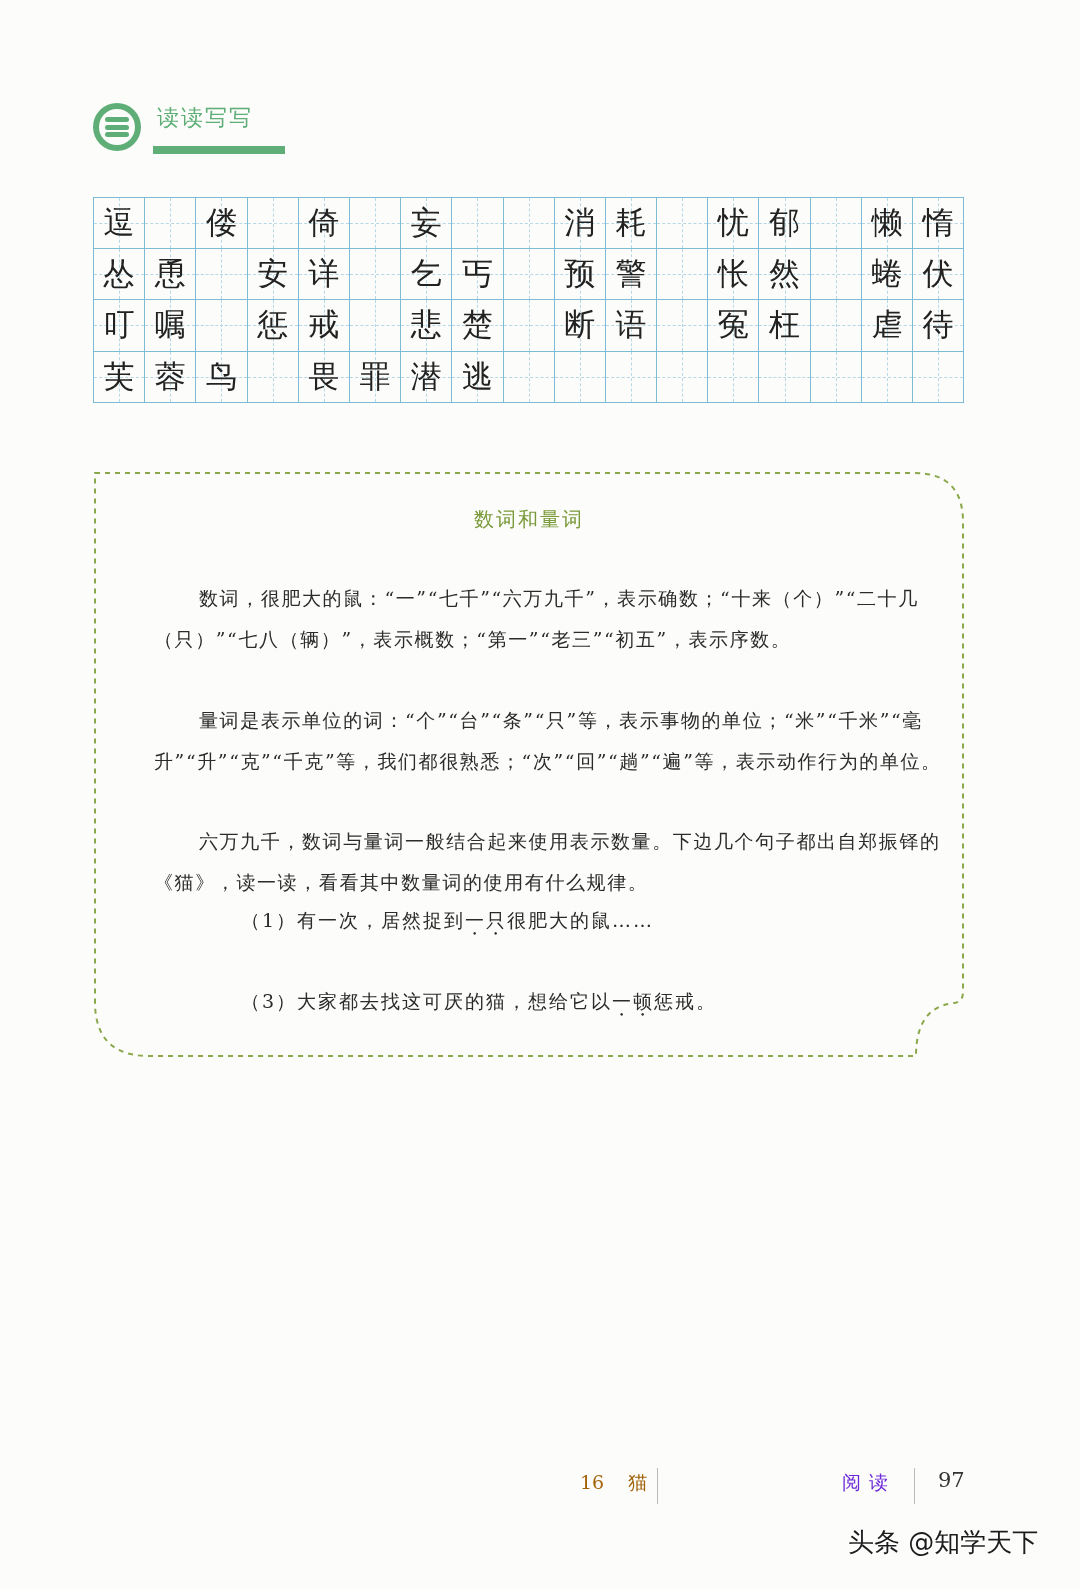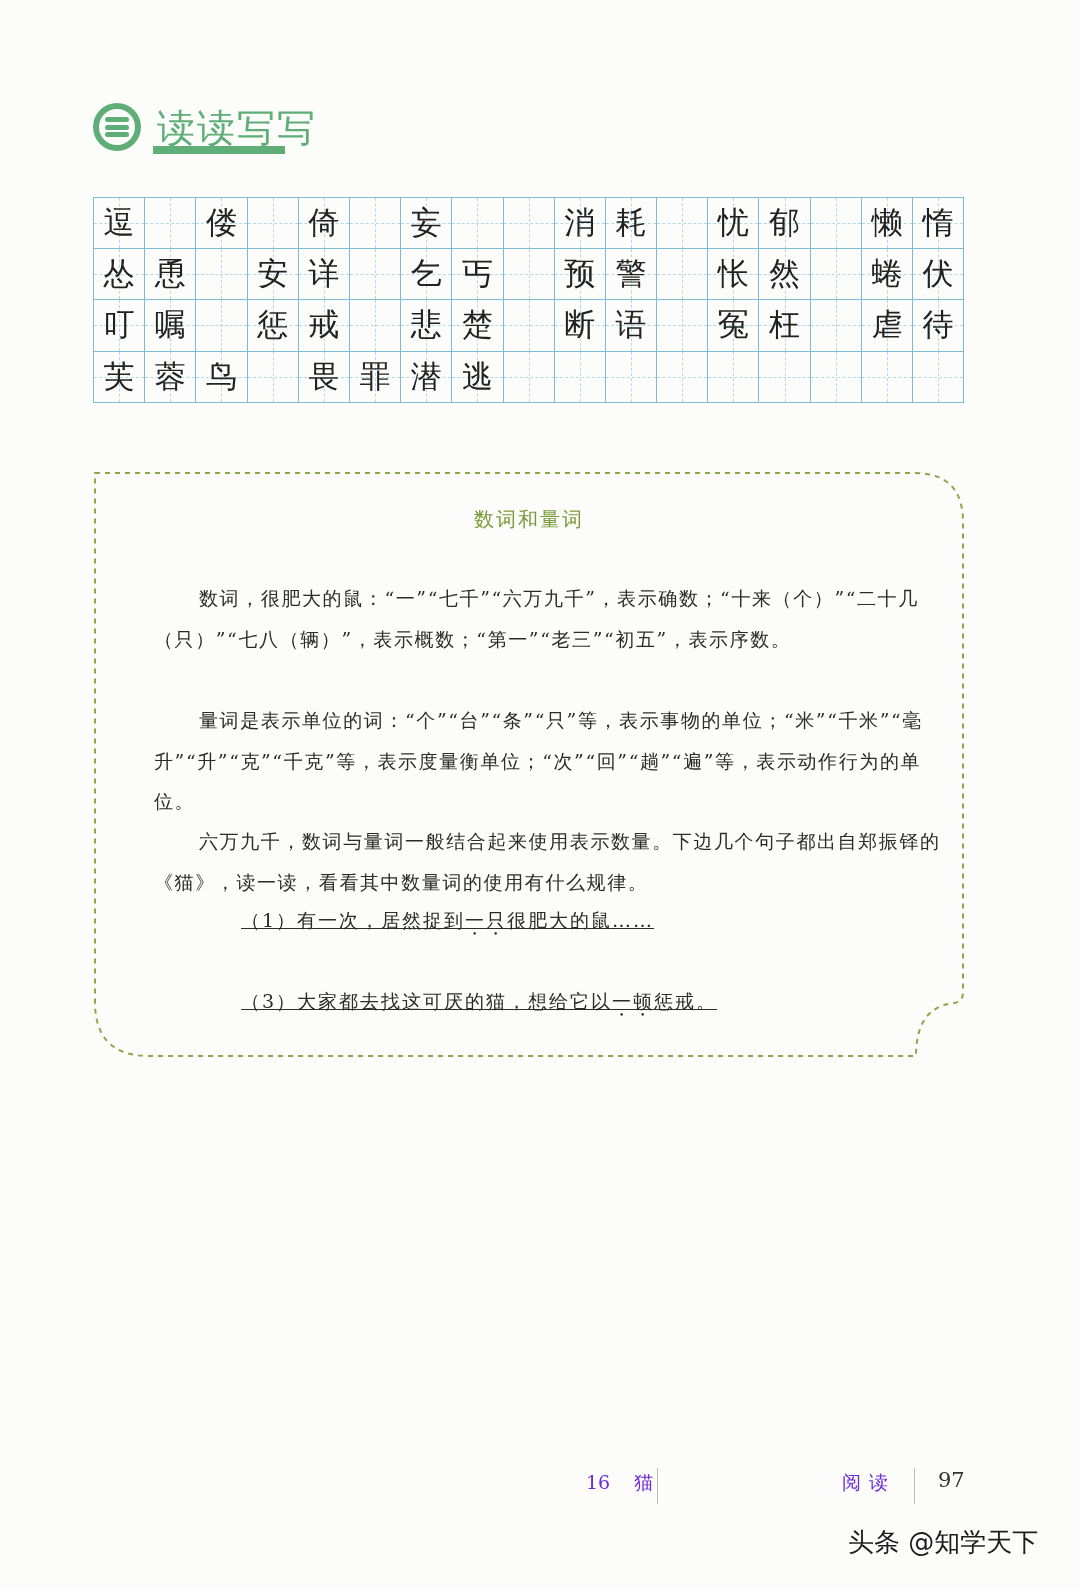--- a/index.html
+++ b/index.html
@@ -15,21 +15,21 @@
       background: #5fae77; box-sizing: border-box;
     }
     .section-badge .inner {
       position: absolute; left: 6px; top: 6px; width: 36px; height: 36px; border-radius: 50%;
       background: #fcfcfa;
     }
     .section-badge .bar {
       position: absolute; left: 12px; width: 24px; height: 5px; border-radius: 3px; background: #5fae77;
     }
     .section-title {
-      position: absolute; left: 64px; top: 0px; font-size: 38px; letter-spacing: 2px;
+      position: absolute; left: 64px; top: 0px; font-size: 22px; letter-spacing: 2px;
       color: #5fae77; white-space: nowrap; font-family: Liberation Mono, monospace;
     }
     .section-underline {
       position: absolute; left: 60px; top: 43px; width: 132px; height: 8px; background: #5fae77;
     }
 
     .grid {
       position: absolute; left: 93px; top: 197px;
       display: grid; grid-template-columns: repeat(17, 51.2px); grid-template-rows: repeat(4, 51.2px);
       border-top: 1.5px solid #7cbcd6; border-left: 1.5px solid #7cbcd6;
@@ -54,28 +54,28 @@
     .note-box svg { position: absolute; left: 0; top: 0; }
     .note-title {
       position: absolute; left: 0; width: 870px; top: 34px; text-align: center;
       font-size: 20px; color: #7a9a3a; letter-spacing: 2px; font-family: Liberation Serif, serif;
     }
     .para {
       position: absolute; left: 60px; width: 790px; font-size: 19px; line-height: 40.5px;
       letter-spacing: 1.6px; text-indent: 45px; margin: 0; color: #2b2b2b;
     }
     .example {
-      position: absolute; left: 147px; font-size: 19px; letter-spacing: 2px; white-space: nowrap; color: #2b2b2b; text-decoration: underline;
+      position: absolute; left: 147px; font-size: 19px; letter-spacing: 2px; white-space: nowrap; color: #2b2b2b;
     }
     .dotted { position: relative; }
     .dotted::after {
       content: "•"; position: absolute; left: 50%; transform: translateX(-50%); top: 20px; font-size: 9px;
     }
 
-    .footer-left { position: absolute; left: 580px; top: 1470px; font-size: 19px; color: #6d28d9; white-space: nowrap; margin-left: 6px; }
+    .footer-left { position: absolute; left: 580px; top: 1470px; font-size: 19px; color: #a16207; white-space: nowrap; }
     .footer-divider { position: absolute; width: 1px; height: 36px; background: #bbb; }
     .footer-section { position: absolute; left: 842px; top: 1470px; font-size: 19px; letter-spacing: 8px; color: #6d28d9; }
     .footer-page { position: absolute; left: 938px; top: 1468px; font-size: 21px; color: #333; }
     .watermark {
       position: absolute; left: 848px; top: 1525px; font-size: 26px; color: #1d1d1d;
       font-family: "DejaVu Sans", sans-serif; white-space: nowrap;
       text-shadow: 1px 1px 0 #fff, -1px -1px 0 #fff;
     }
   </style>
 </head>
@@ -298,21 +298,21 @@
       <span></span>
     </div>
   </div>
 
 <div class="note-box">
   <svg width="872" height="587" viewBox="0 0 872 587">
     <path d="M1 1 L820 1 Q869 1 869 50 L869 520 Q869 530 860 531 Q822 535 822 584 L55 584 Q1 584 1 530 Z" fill="none" stroke="#8aa84a" stroke-width="2" stroke-dasharray="5 5"></path>
   </svg>
   <div class="note-title">数词和量词</div>
   <p class="para" style="top:106px">数词，很肥大的鼠：“一”“七千”“六万九千”，表示确数；“十来（个）”“二十几（只）”“七八（辆）”，表示概数；“第一”“老三”“初五”，表示序数。</p>
-  <p class="para" style="top:228px">量词是表示单位的词：“个”“台”“条”“只”等，表示事物的单位；“米”“千米”“毫升”“升”“克”“千克”等，表示度量衡单位；“次”“回”“趟”“遍”等，表示动作行为的单位。</p>
+  <p class="para" style="top:228px">量词是表示单位的词：“个”“台”“条”“只”等，表示事物的单位；“米”“千米”“毫升”“升”“克”“千克”等，我们都很熟悉；“次”“回”“趟”“遍”等，表示动作行为的单位。</p>
   <p class="para" style="top:349px">六万九千，数词与量词一般结合起来使用表示数量。下边几个句子都出自郑振铎的《猫》，读一读，看看其中数量词的使用有什么规律。</p>
 
   <div class="example" style="top:436px">
     <span>（1）有一次，居然捉到</span><span class="dotted">一</span><span class="dotted">只</span><span>很肥大的鼠……</span>
   </div>
   <div class="example" style="top:517px">
     <span>（3）大家都去找这可厌的猫，想给它以</span><span class="dotted">一</span><span class="dotted">顿</span><span>惩戒。</span>
   </div>
 </div>
 

